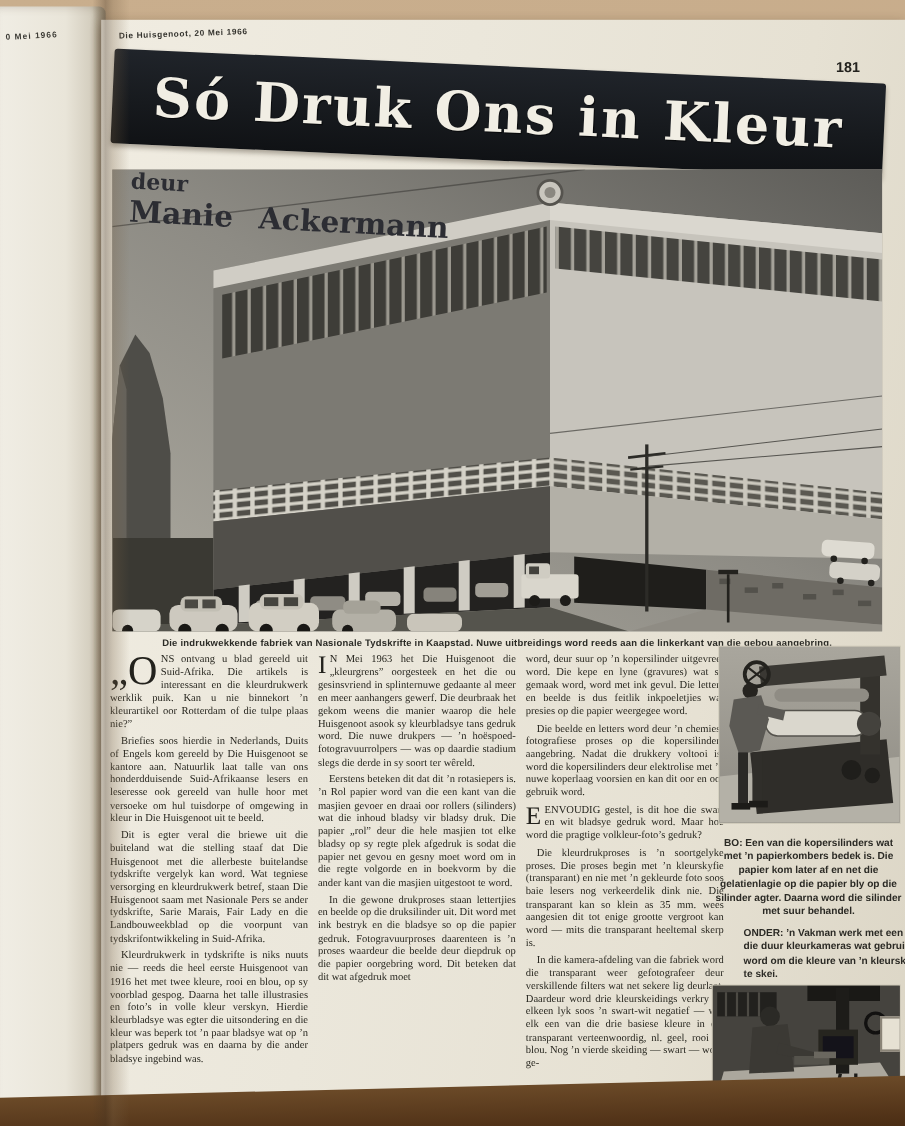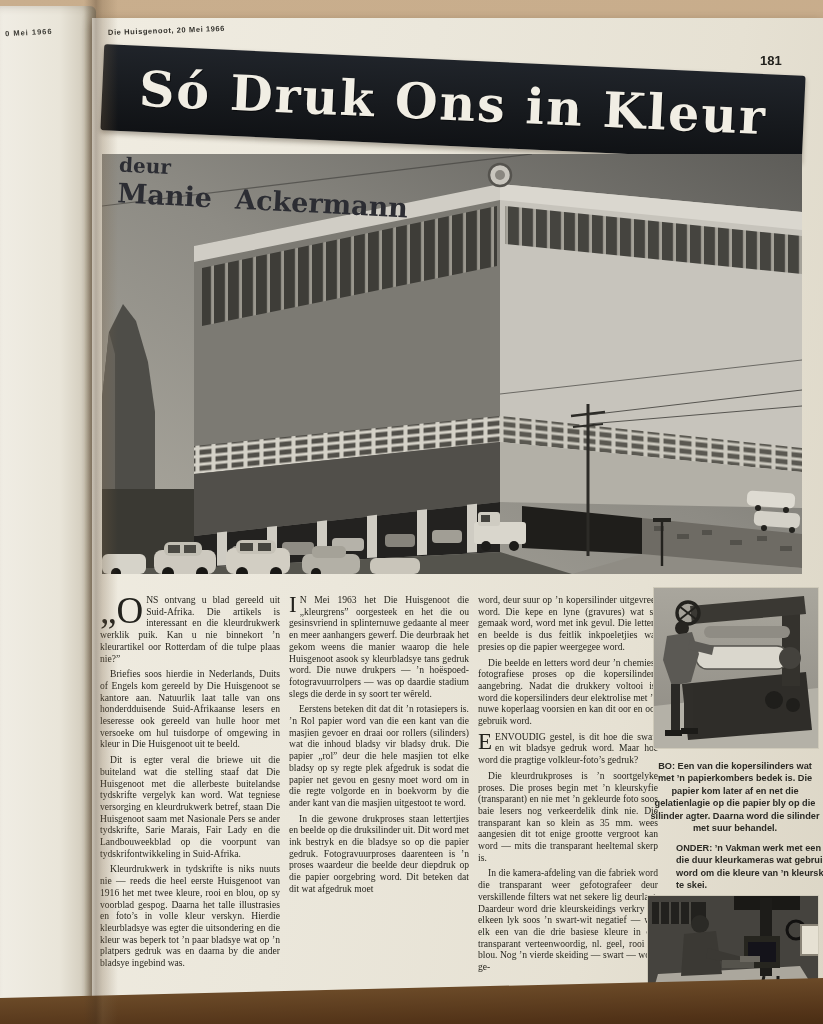--- a/index.html
+++ b/index.html
@@ -255,20 +255,21 @@
           <line x1="560" y1="368" x2="560" y2="412" stroke="#23221e" stroke-width="2.4"></line>
           <rect x="551" y="364" width="18" height="4" fill="#23221e"></rect>
         </g>
       </svg>
       <div class="byline">
         <span class="pre">deur</span>
         <span class="name">Manie Ackermann</span>
       </div>
     </div>
 
+    <div class="photo-caption">Die indrukwekkende fabriek van Nasionale Tydskrifte in Kaapstad. Nuwe uitbreidings word reeds aan die linkerkant van die gebou aangebring.</div>
 
     <div class="article">
       <div class="col">
         <p class="para"><span class="dropcap dc-lg">„O</span><span>NS ontvang u blad gereeld uit Suid-Afrika. Die artikels is interessant en die kleurdrukwerk werklik puik. Kan u nie binnekort ’n kleurartikel oor Rotterdam of die tulpe plaas nie?”</span></p>
         <p class="para indent">Briefies soos hierdie in Nederlands, Duits of Engels kom gereeld by Die Huisgenoot se kantore aan. Natuurlik laat talle van ons honderdduisende Suid-Afrikaanse lesers en leseresse ook gereeld van hulle hoor met versoeke om hul tuisdorpe of omgewing in kleur in Die Huisgenoot uit te beeld.</p>
         <p class="para indent">Dit is egter veral die briewe uit die buiteland wat die stelling staaf dat Die Huisgenoot met die allerbeste buitelandse tydskrifte vergelyk kan word. Wat tegniese versorging en kleurdrukwerk betref, staan Die Huisgenoot saam met Nasionale Pers se ander tydskrifte, Sarie Marais, Fair Lady en die Landbouweekblad op die voorpunt van tydskrifontwikkeling in Suid-Afrika.</p>
         <p class="para indent">Kleurdrukwerk in tydskrifte is niks nuuts nie — reeds die heel eerste Huisgenoot van 1916 het met twee kleure, rooi en blou, op sy voorblad gespog. Daarna het talle illustrasies en foto’s in volle kleur verskyn. Hierdie kleurbladsye was egter die uitsondering en die kleur was beperk tot ’n paar bladsye wat op ’n platpers gedruk was en daarna by die ander bladsye ingebind was.</p>
       </div>
       <div class="col">
         <p class="para"><span class="dropcap dc-sm">I</span><span>N Mei 1963 het Die Huisgenoot die „kleurgrens” oorgesteek en het die ou gesinsvriend in splinternuwe gedaante al meer en meer aanhangers gewerf. Die deurbraak het gekom weens die manier waarop die hele Huisgenoot asook sy kleurbladsye tans gedruk word. Die nuwe drukpers — ’n hoëspoed-fotogravuurrolpers — was op daardie stadium slegs die derde in sy soort ter wêreld.</span></p>

